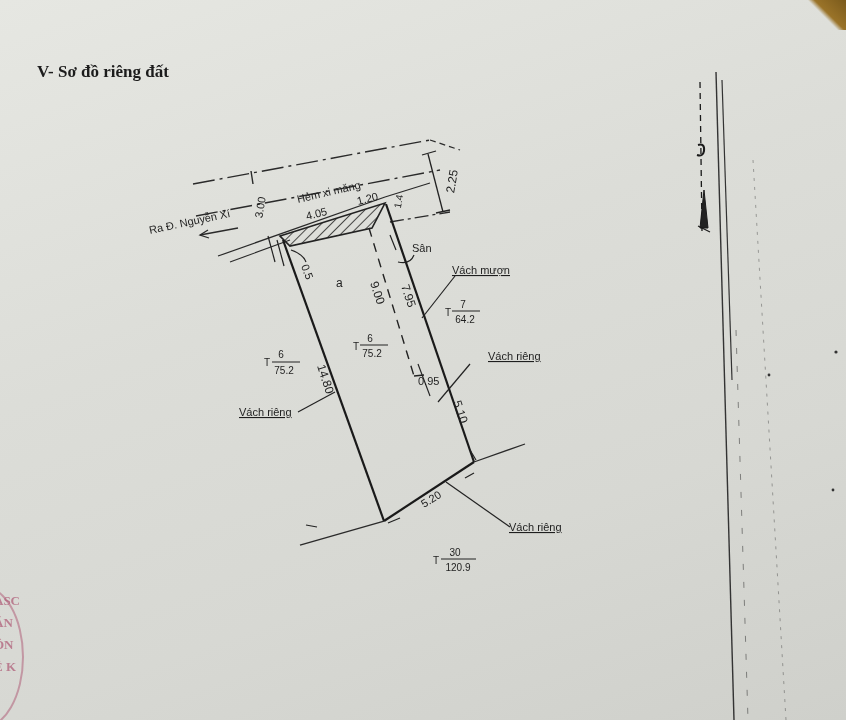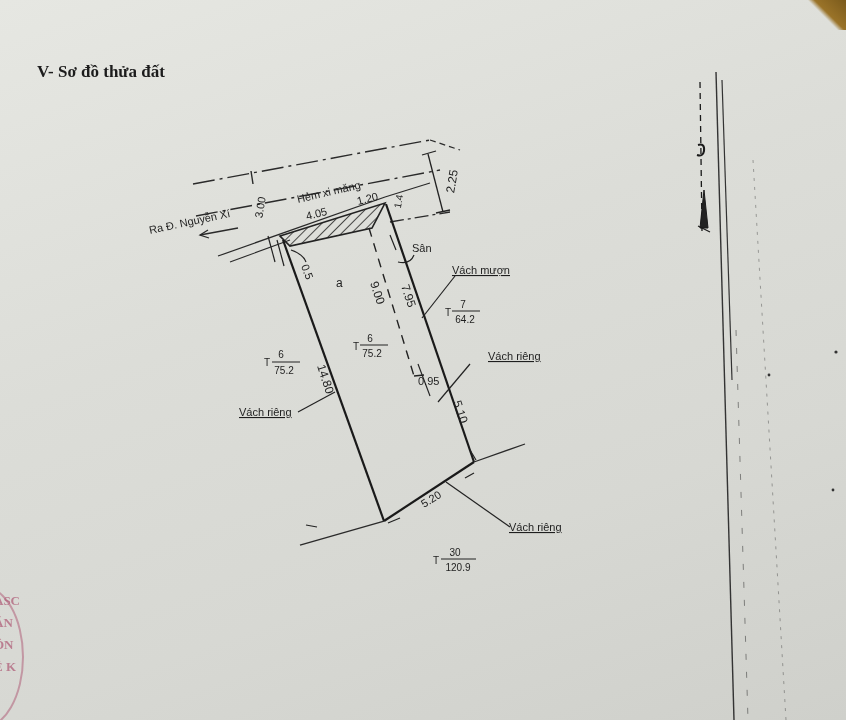--- a/index.html
+++ b/index.html
@@ -32,21 +32,21 @@
       position: absolute; left: -60px; top: 585px; width: 80px; height: 140px;
       border: 2px solid rgba(176,96,122,0.55); border-radius: 50%;
     }
   </style>
 </head>
 <body>
 
 <div class="paper"></div>
 <div class="corner-wood"></div>
 
-<div class="section-title">V- Sơ đồ thửa đất</div>
+<div class="section-title">V- Sơ đồ riêng đất</div>
 
 <svg class="drawing" width="846" height="720" viewBox="0 0 846 720">
   <defs>
     <pattern id="hatch" patternUnits="userSpaceOnUse" width="7" height="7" patternTransform="rotate(45)">
       <line x1="0" y1="0" x2="0" y2="7" stroke="#222" stroke-width="1.6"></line>
     </pattern>
   </defs>
 
   <g stroke="#2a2a2a" fill="none">
     <line x1="193" y1="184" x2="430" y2="140" stroke-width="1.4" stroke-dasharray="22,5,3,5"></line>

